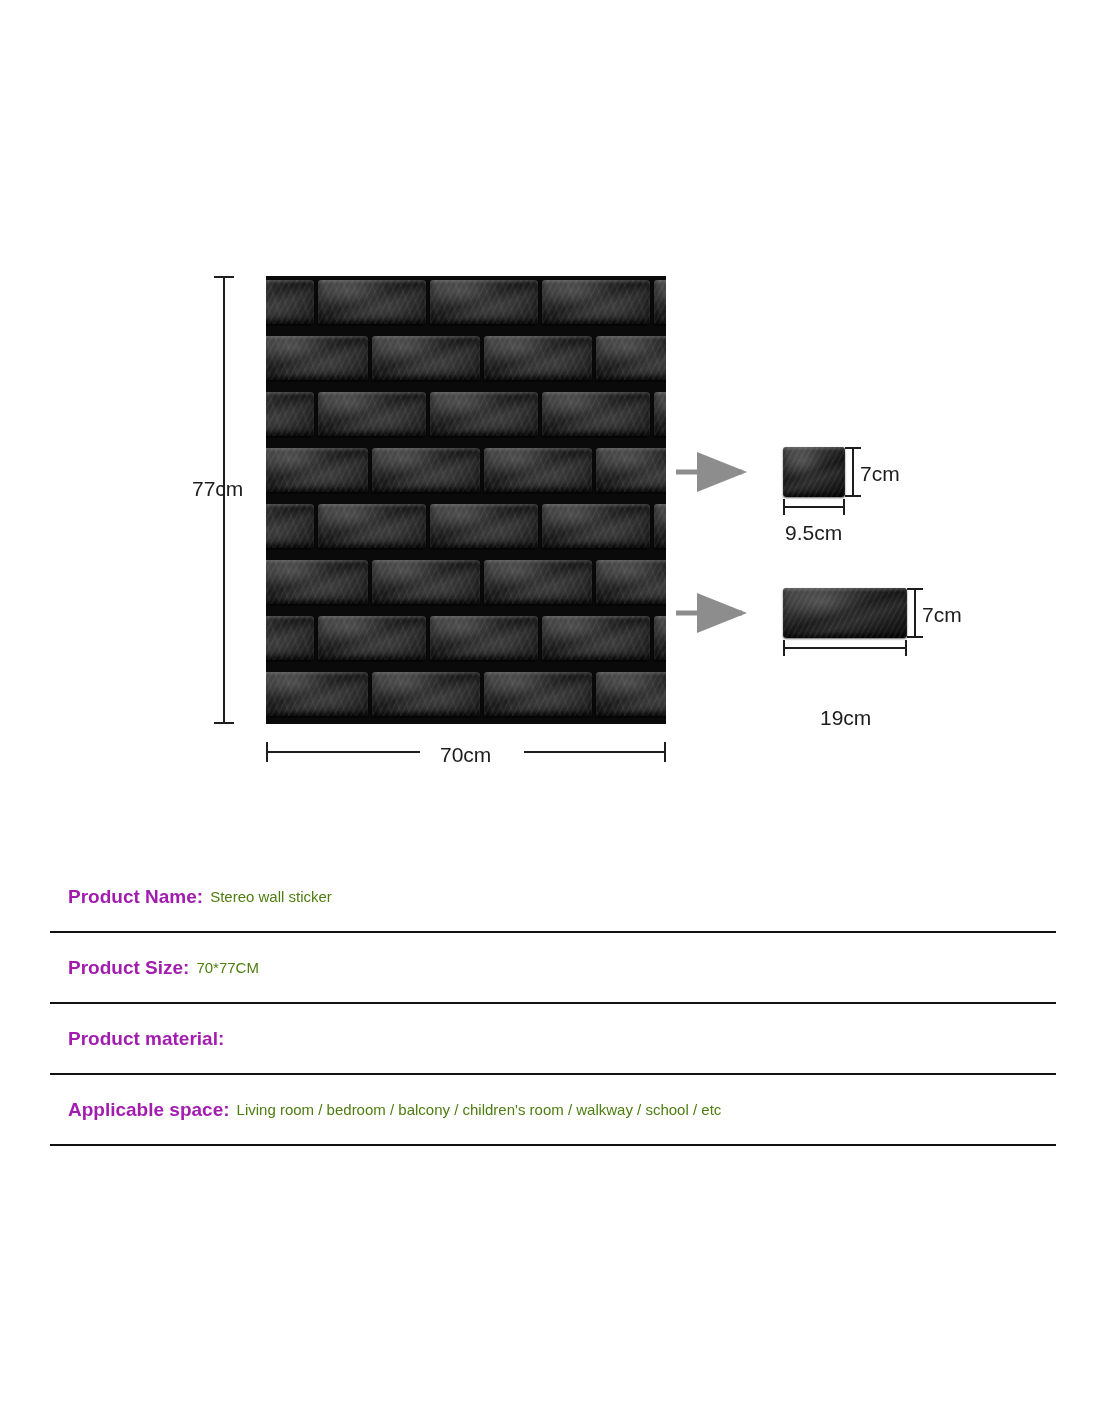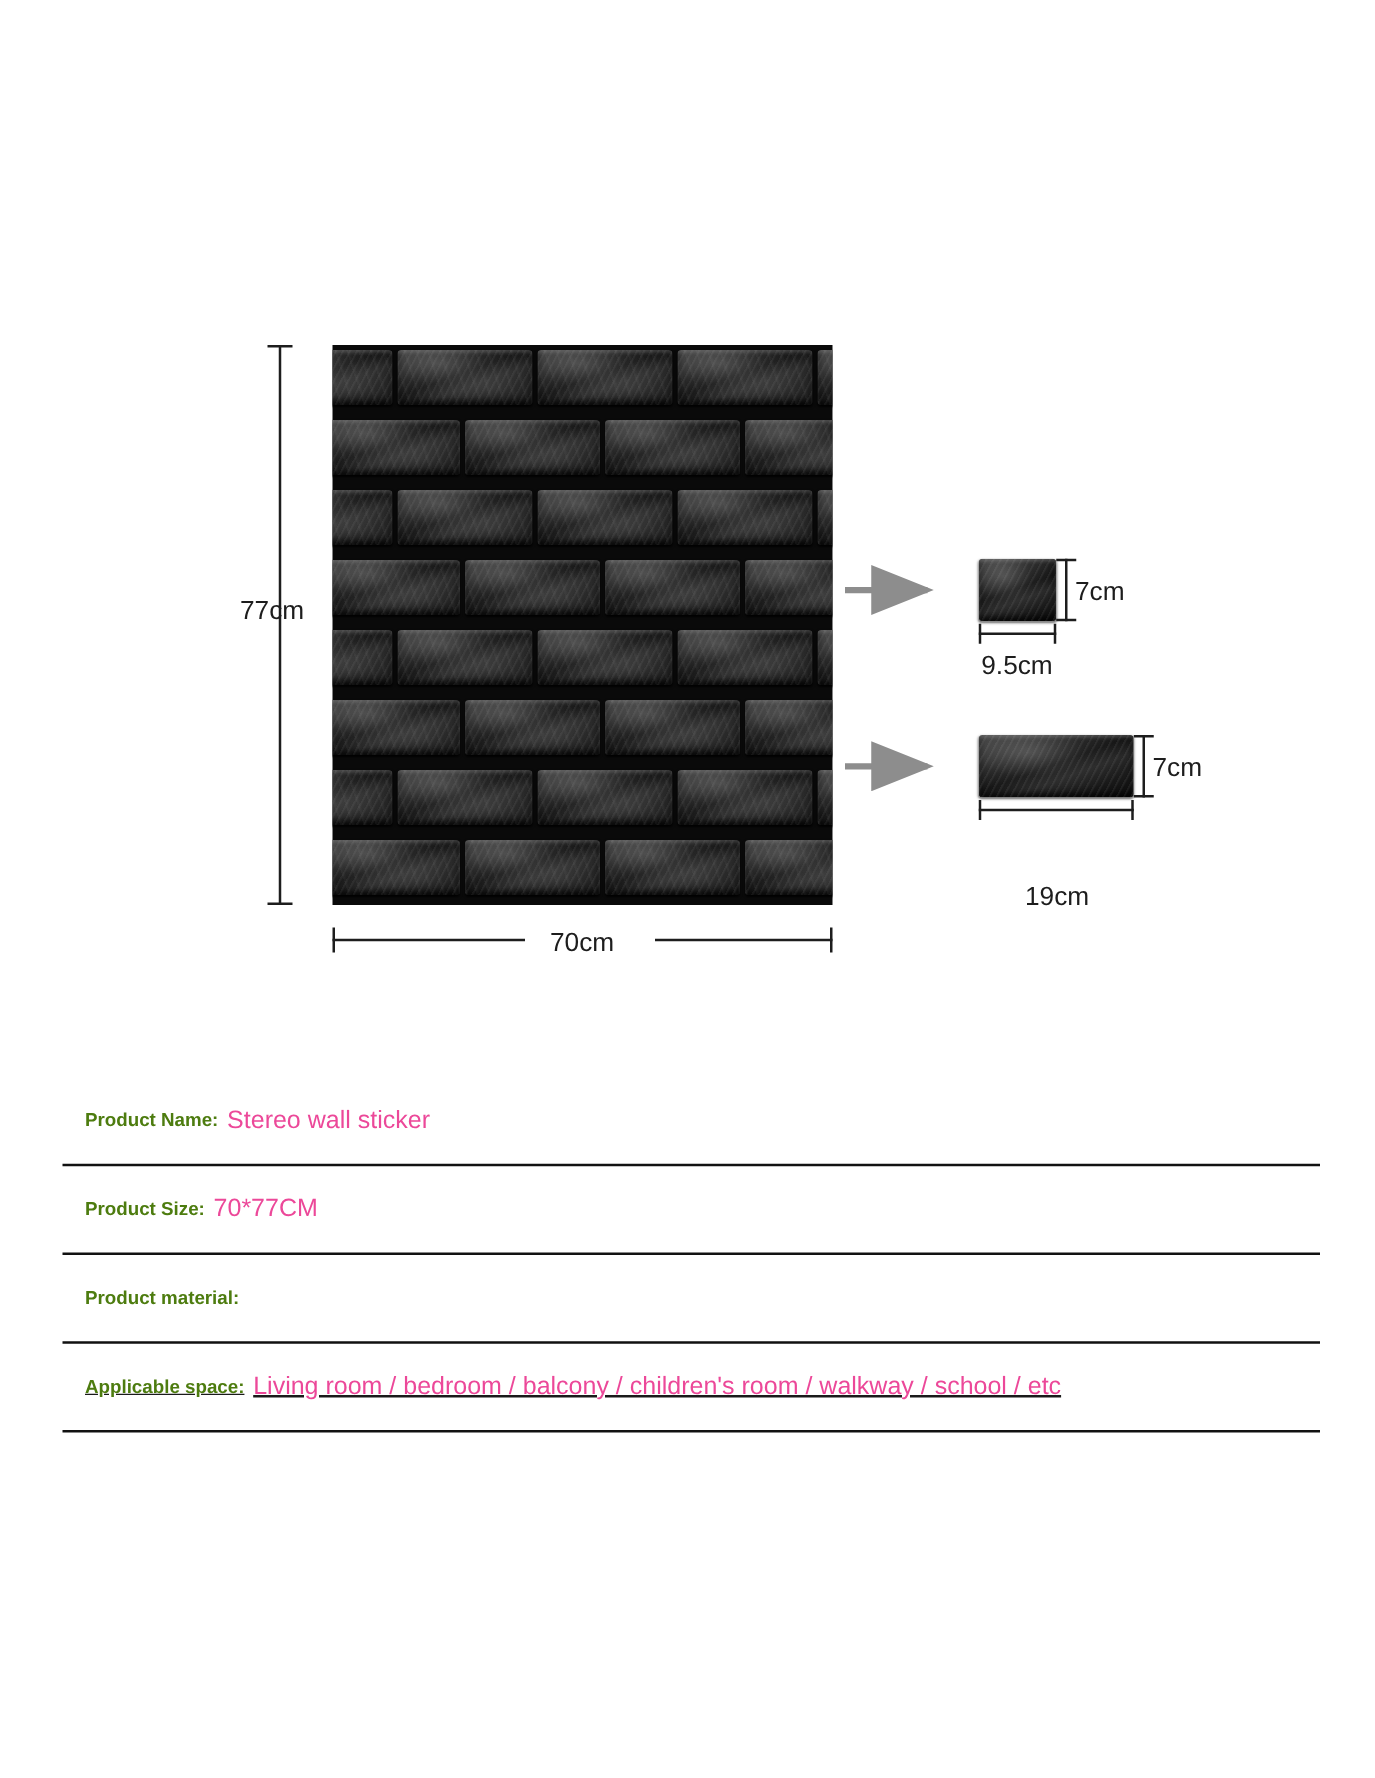--- a/index.html
+++ b/index.html
@@ -130,31 +130,31 @@
   }
   .spec-row {
     position: relative;
     height: 71px;
     border-bottom: 2px solid #111;
     display: flex;
     align-items: center;
     padding-left: 18px;
     box-sizing: border-box;
   }
-  .spec-row:last-child { border-bottom: 2px solid #111; text-decoration: underline; }
+  .spec-row:last-child { border-bottom: 2px solid #111; }
   .spec-key {
-    font-size: 15px;
+    font-size: 19px;
     font-weight: bold;
-    color: #4d7c0f;
+    color: #a21caf;
     margin-right: 7px;
     white-space: nowrap;
   }
   .spec-val {
-    font-size: 20px;
-    color: #ec4899;
+    font-size: 15px;
+    color: #4d7c0f;
     white-space: nowrap;
   }
 </style>
 </head>
 <body>
 
 <div id="diagram">
 
   <div class="panel" id="brick-panel">
     <div class="rows">

